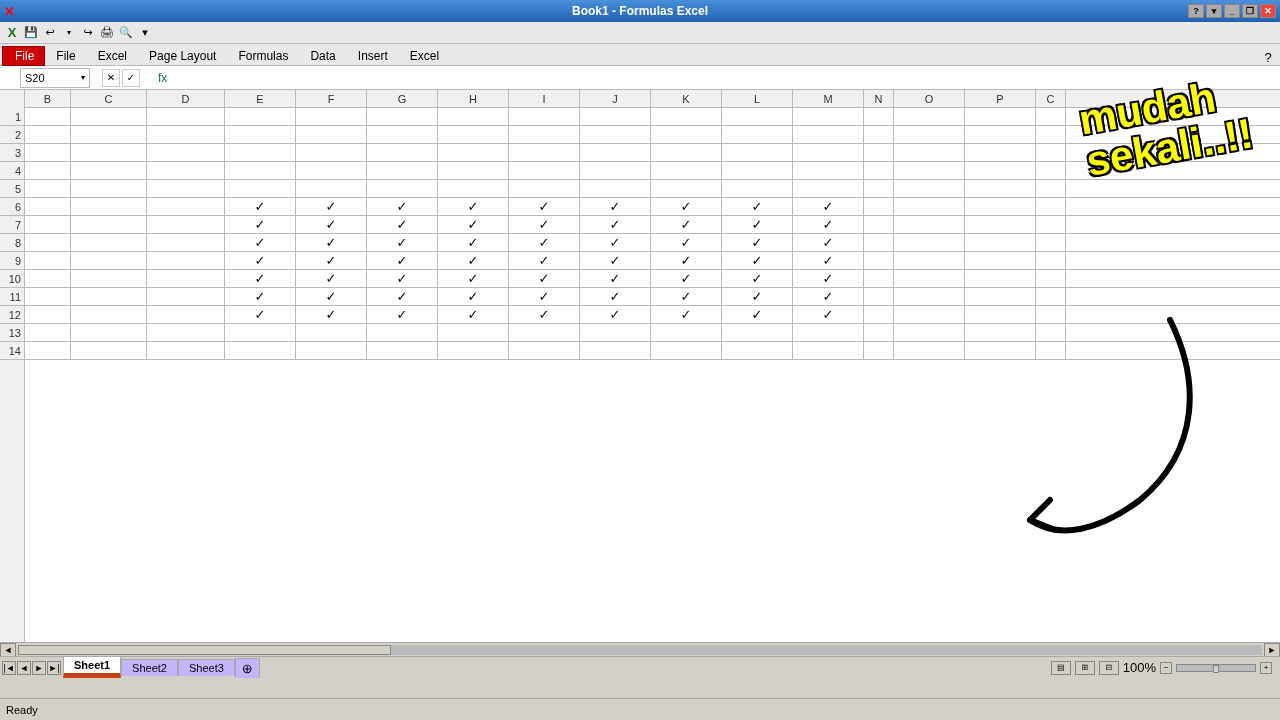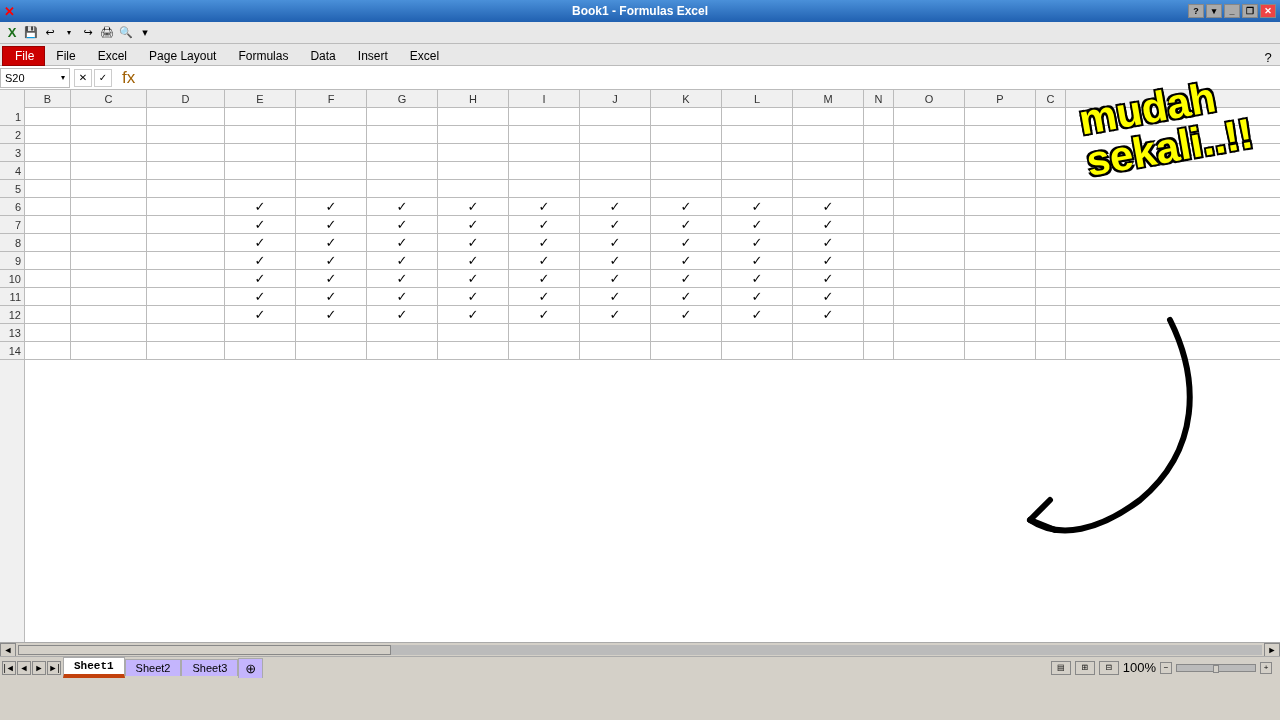--- a/index.html
+++ b/index.html
@@ -62,34 +62,34 @@
       padding-left: 12px;
     }
 
     
     .formula-bar {
       height: 24px;
       background: white;
       display: flex;
       align-items: center;
       border-bottom: 1px solid #bbb;
-      padding: 0 0;
-      gap: 4px;
+      padding: 0 20px;
+      gap: 12px;
     }
     .name-box {
       width: 70px;
       height: 20px;
       border: 1px solid #bbb;
       font-size: 11px;
       padding: 0 4px;
       display: flex;
       align-items: center;
       justify-content: space-between;
     }
-    .fx-icon { font-size: 17px; color: #a16207; padding: 0 4px; }
+    .fx-icon { font-size: 12px; color: #15803d; padding: 0 4px; }
     .formula-input { flex: 1; height: 20px; border: none; outline: none; font-size: 11px; }
 
     
     .spreadsheet {
       display: flex;
       flex-direction: column;
       background: white;
       flex: 1;
     }
 
@@ -198,23 +198,22 @@
     .sheet-tab {
       padding: 2px 10px;
       font-size: 11px;
       background: #c4b5fd;
       border: 1px solid #aaa;
       border-bottom: none;
       cursor: pointer;
     }
     .sheet-tab.active {
       background: white;
-      border-bottom: 4px solid #c2410c;
+      border-bottom: 6px solid #c2410c;
       font-weight: bold;
-      font-family: Liberation Mono, monospace;
     }
     .sheet-nav { display: flex; align-items: center; gap: 1px; padding: 2px; }
     .sheet-nav-btn { width: 14px; height: 14px; border: 1px solid #888; background: #d4d0c8; display: flex; align-items: center; justify-content: center; font-size: 9px; cursor: pointer; }
 
     
     .overlay-mudah {
       position: absolute;
       top: 85px;
       right: 30px;
       font-size: 42px;
@@ -658,20 +657,25 @@
         <span style="font-size:13px;">100%</span>
         <div style="width:12px; height:12px; background:#d4d0c8; border:1px solid #888; display:flex; align-items:center; justify-content:center; font-size:8px; cursor:pointer;">−</div>
         <div style="width:80px; height:8px; background:#bbb; border:1px solid #888; position:relative;">
           <div style="position:absolute; left:50%; width:6px; height:8px; background:#d4d0c8; border:1px solid #888; transform:translateX(-50%); cursor:pointer;"></div>
         </div>
         <div style="width:12px; height:12px; background:#d4d0c8; border:1px solid #888; display:flex; align-items:center; justify-content:center; font-size:8px; cursor:pointer;">+</div>
       </div>
     </div>
   </div>
 
+  <div class="status-bar" style="position:absolute; bottom:0; left:0; right:0;">
+    <div class="status-left">
+      <span>Ready</span>
+    </div>
+  </div>
 
   <div class="overlay-mudah">
     <div>mudah</div>
     <div>sekali..!!</div>
   </div>
 
   <div class="overlay-arrow">
     <svg width="200" height="250" viewBox="0 0 200 250">
 
       <path d="M 150 20 C 180 80, 180 150, 120 200 C 80 230, 40 240, 10 220" fill="none" stroke="black" stroke-width="6" stroke-linecap="round"></path>

